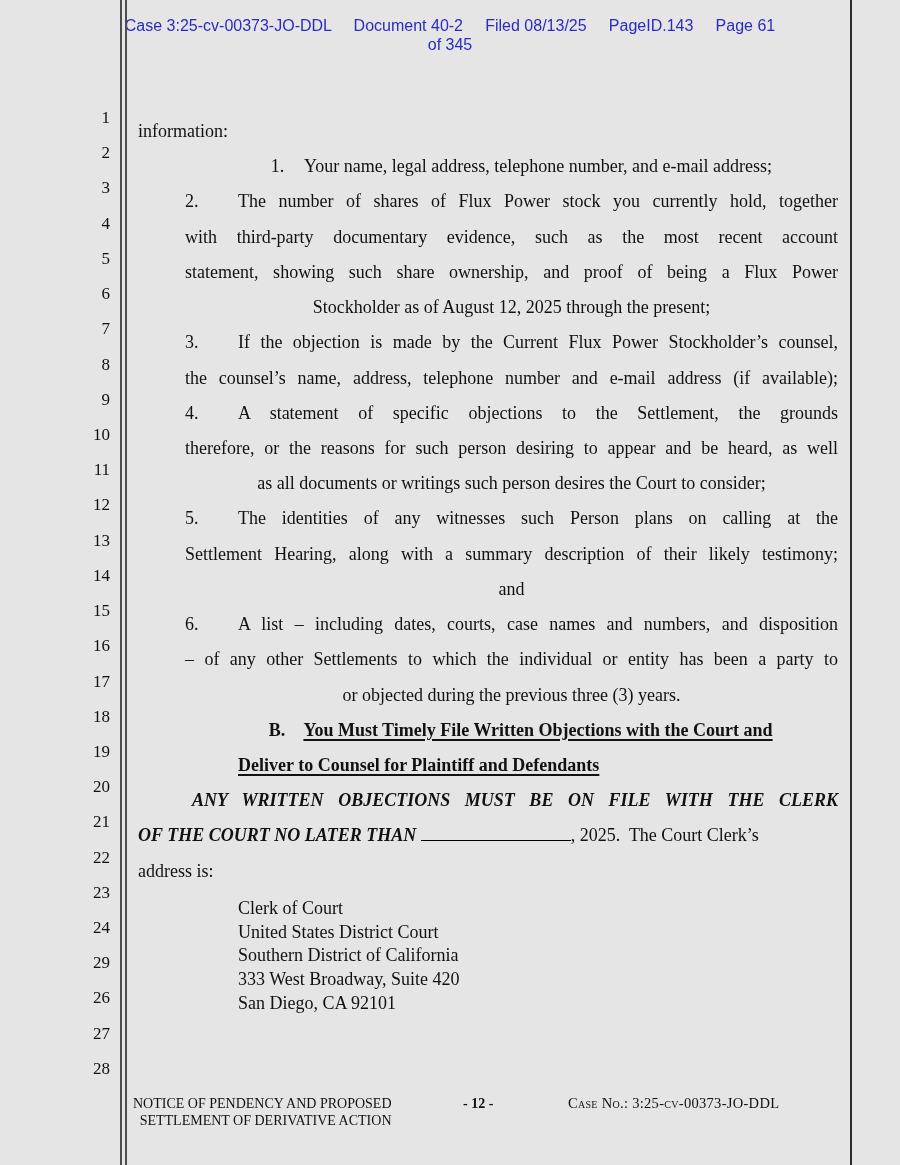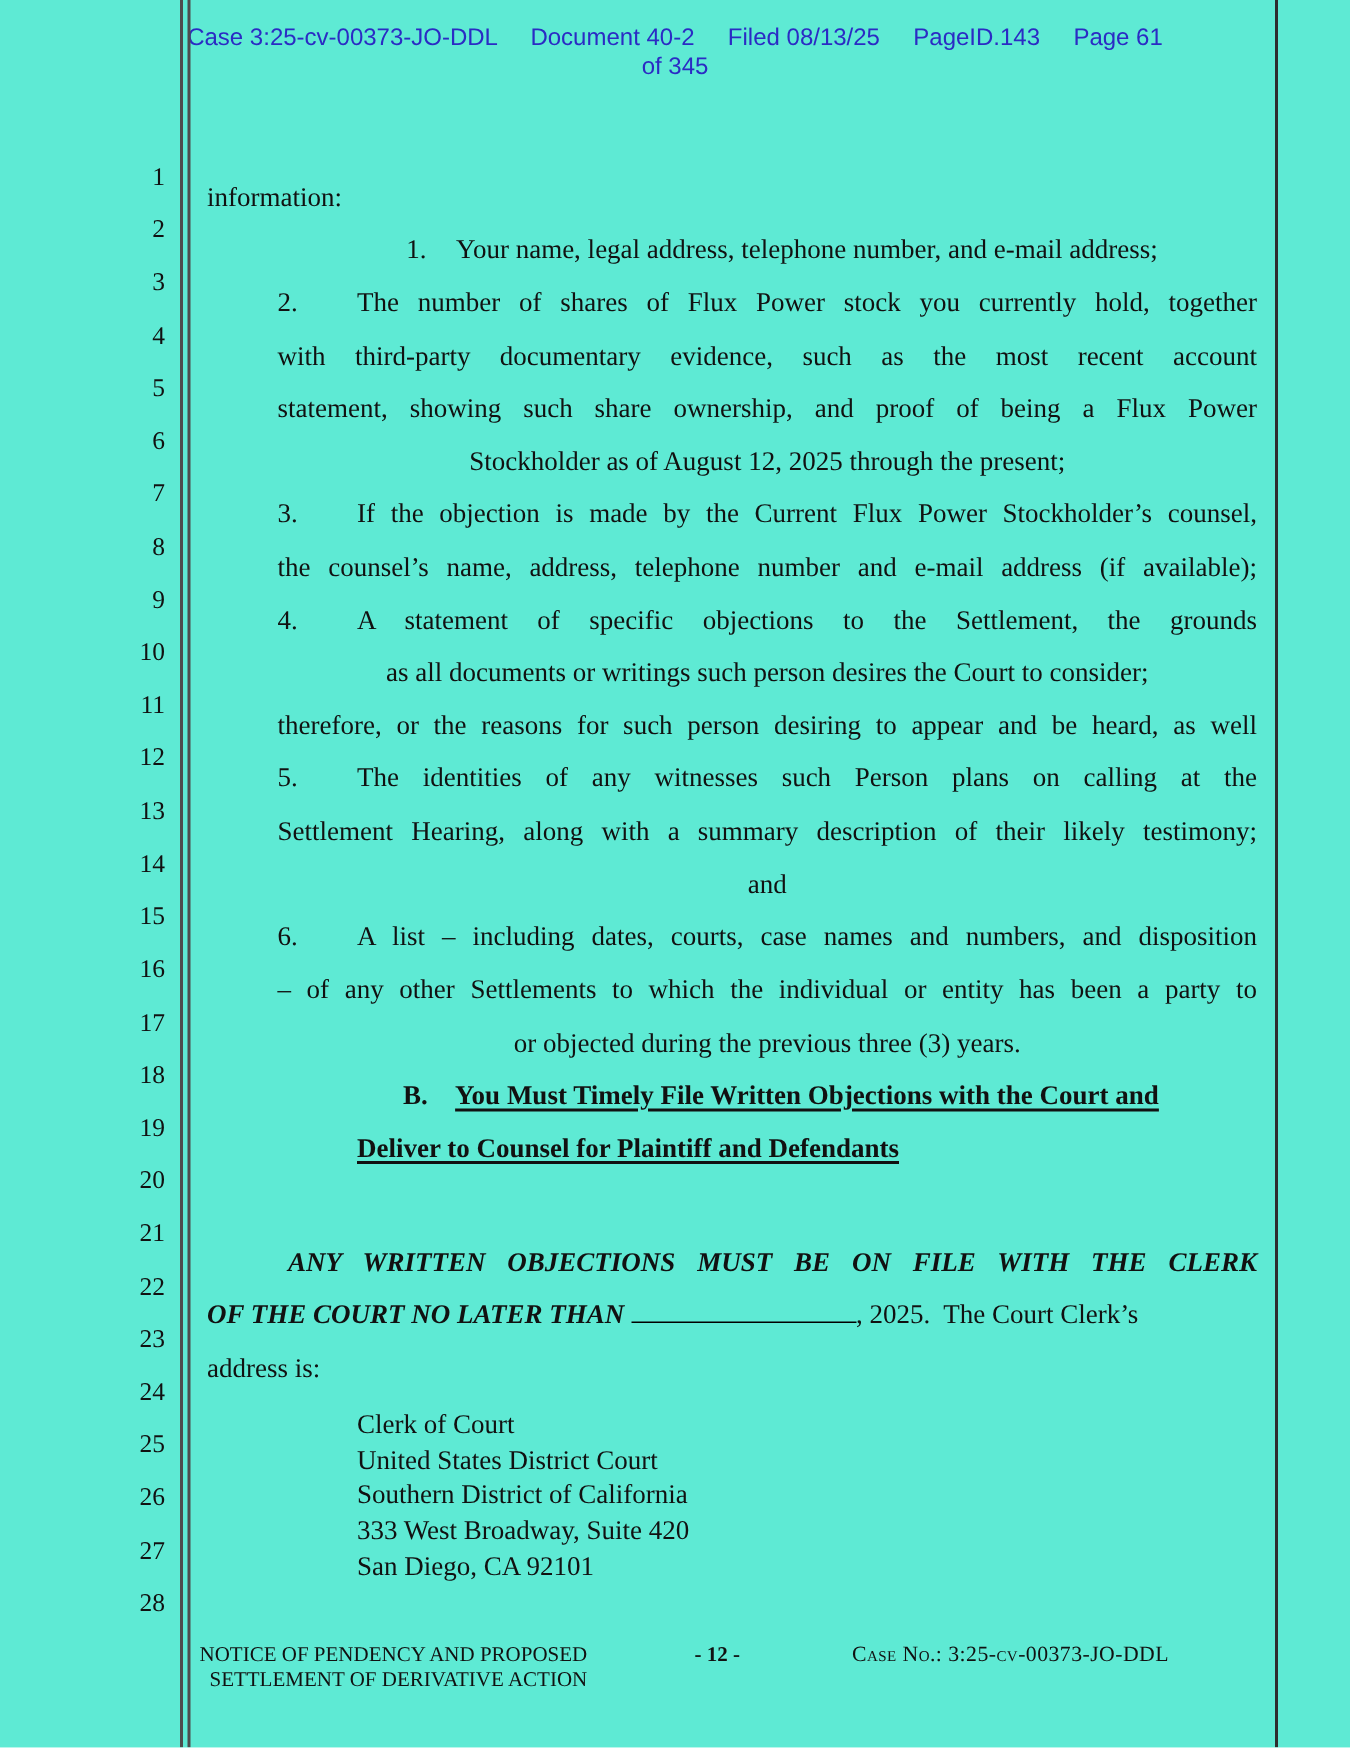--- a/index.html
+++ b/index.html
@@ -1,16 +1,16 @@
 <!DOCTYPE html>
 <html><head>
 <meta charset="utf-8">
 <style>
   html,body{margin:0;padding:0;background:#ffffff;}
-  #page{position:relative;width:900px;height:1165px;background:#5eead4;overflow:hidden;
+  #page{position:relative;width:900px;height:1165px;background:#e5e5e5;overflow:hidden;
         font-family:"Liberation Serif",serif;color:#111;}
 
   
   #stamp{position:absolute;top:17px;left:0;width:900px;text-align:center;
          font-family:"Liberation Sans",sans-serif;font-size:16px;line-height:18.5px;
          color:#2b2bc4;}
   #stamp div{white-space:pre;}
 
   
   .vrule{position:absolute;top:0;height:1165px;background:#4d4d4d;}
@@ -21,21 +21,21 @@
   
   #linenos{position:absolute;top:100px;left:0;width:110px;text-align:right;
            font-size:17px;}
   #linenos .ln{height:35.22px;line-height:35.22px;}
 
   
   #bodycol{position:absolute;top:114px;left:138px;width:700px;font-size:18px;}
   .bl{height:35.22px;line-height:35.22px;white-space:nowrap;}
   .j{white-space:normal;text-align:justify;text-align-last:justify;}
   .pad47{padding-left:47px;text-align:center;}
-  .pad54{padding-left:54px;margin-top:41px;}
+  .pad54{padding-left:54px;}
   .pad100{padding-left:100px;}
   .j.pad47,.j.pad54{width:653px;}
   .j.pad54{width:646px;}
   .num{display:inline-block;width:53px;}
   .bold{font-weight:700;}
   .bi{font-weight:700;font-style:italic;}
   .uline{text-decoration:underline;text-decoration-thickness:1.8px;text-underline-offset:3px;}
   .keep-ws{white-space:pre;}
   .blank-line{display:inline-block;width:150px;height:0.9em;
               border-bottom:1.6px solid #000;}
@@ -78,21 +78,21 @@
     <div class="ln">15</div>
     <div class="ln">16</div>
     <div class="ln">17</div>
     <div class="ln">18</div>
     <div class="ln">19</div>
     <div class="ln">20</div>
     <div class="ln">21</div>
     <div class="ln">22</div>
     <div class="ln">23</div>
     <div class="ln">24</div>
-    <div class="ln">25</div>
+    <div class="ln">29</div>
     <div class="ln">26</div>
     <div class="ln">27</div>
     <div class="ln">28</div>
   </div>
 
   <div class="vrule" id="vrule-left-1"></div>
   <div class="vrule" id="vrule-left-2"></div>
   <div class="vrule" id="vrule-right"></div>
 
   <div id="bodycol">
@@ -102,22 +102,22 @@
 
     <div class="bl pad47 j"><span class="num">2.</span><span>The number of shares of Flux Power stock you currently hold, together</span></div>
     <div class="bl pad47 j">with third-party documentary evidence, such as the most recent account</div>
     <div class="bl pad47 j">statement, showing such share ownership, and proof of being a Flux Power</div>
     <div class="bl pad47">Stockholder as of August 12, 2025 through the present;</div>
 
     <div class="bl pad47 j"><span class="num">3.</span><span>If the objection is made by the Current Flux Power Stockholder’s counsel,</span></div>
     <div class="bl pad47 j">the counsel’s name, address, telephone number and e-mail address (if available);</div>
 
     <div class="bl pad47 j"><span class="num">4.</span><span>A statement of specific objections to the Settlement, the grounds</span></div>
+    <div class="bl pad47 j">therefore, or the reasons for such person desiring to appear and be heard, as well</div>
     <div class="bl pad47">as all documents or writings such person desires the Court to consider;</div>
-    <div class="bl pad47 j">therefore, or the reasons for such person desiring to appear and be heard, as well</div>
 
     <div class="bl pad47 j"><span class="num">5.</span><span>The identities of any witnesses such Person plans on calling at the</span></div>
     <div class="bl pad47 j">Settlement Hearing, along with a summary description of their likely testimony;</div>
     <div class="bl pad47">and</div>
 
     <div class="bl pad47 j"><span class="num">6.</span><span>A list – including dates, courts, case names and numbers, and disposition</span></div>
     <div class="bl pad47 j">– of any other Settlements to which the individual or entity has been a party to</div>
     <div class="bl pad47">or objected during the previous three (3) years.</div>
 
     <div class="bl pad47 bold"><span class="num">B.</span><span class="uline">You Must Timely File Written Objections with the Court and</span></div>

